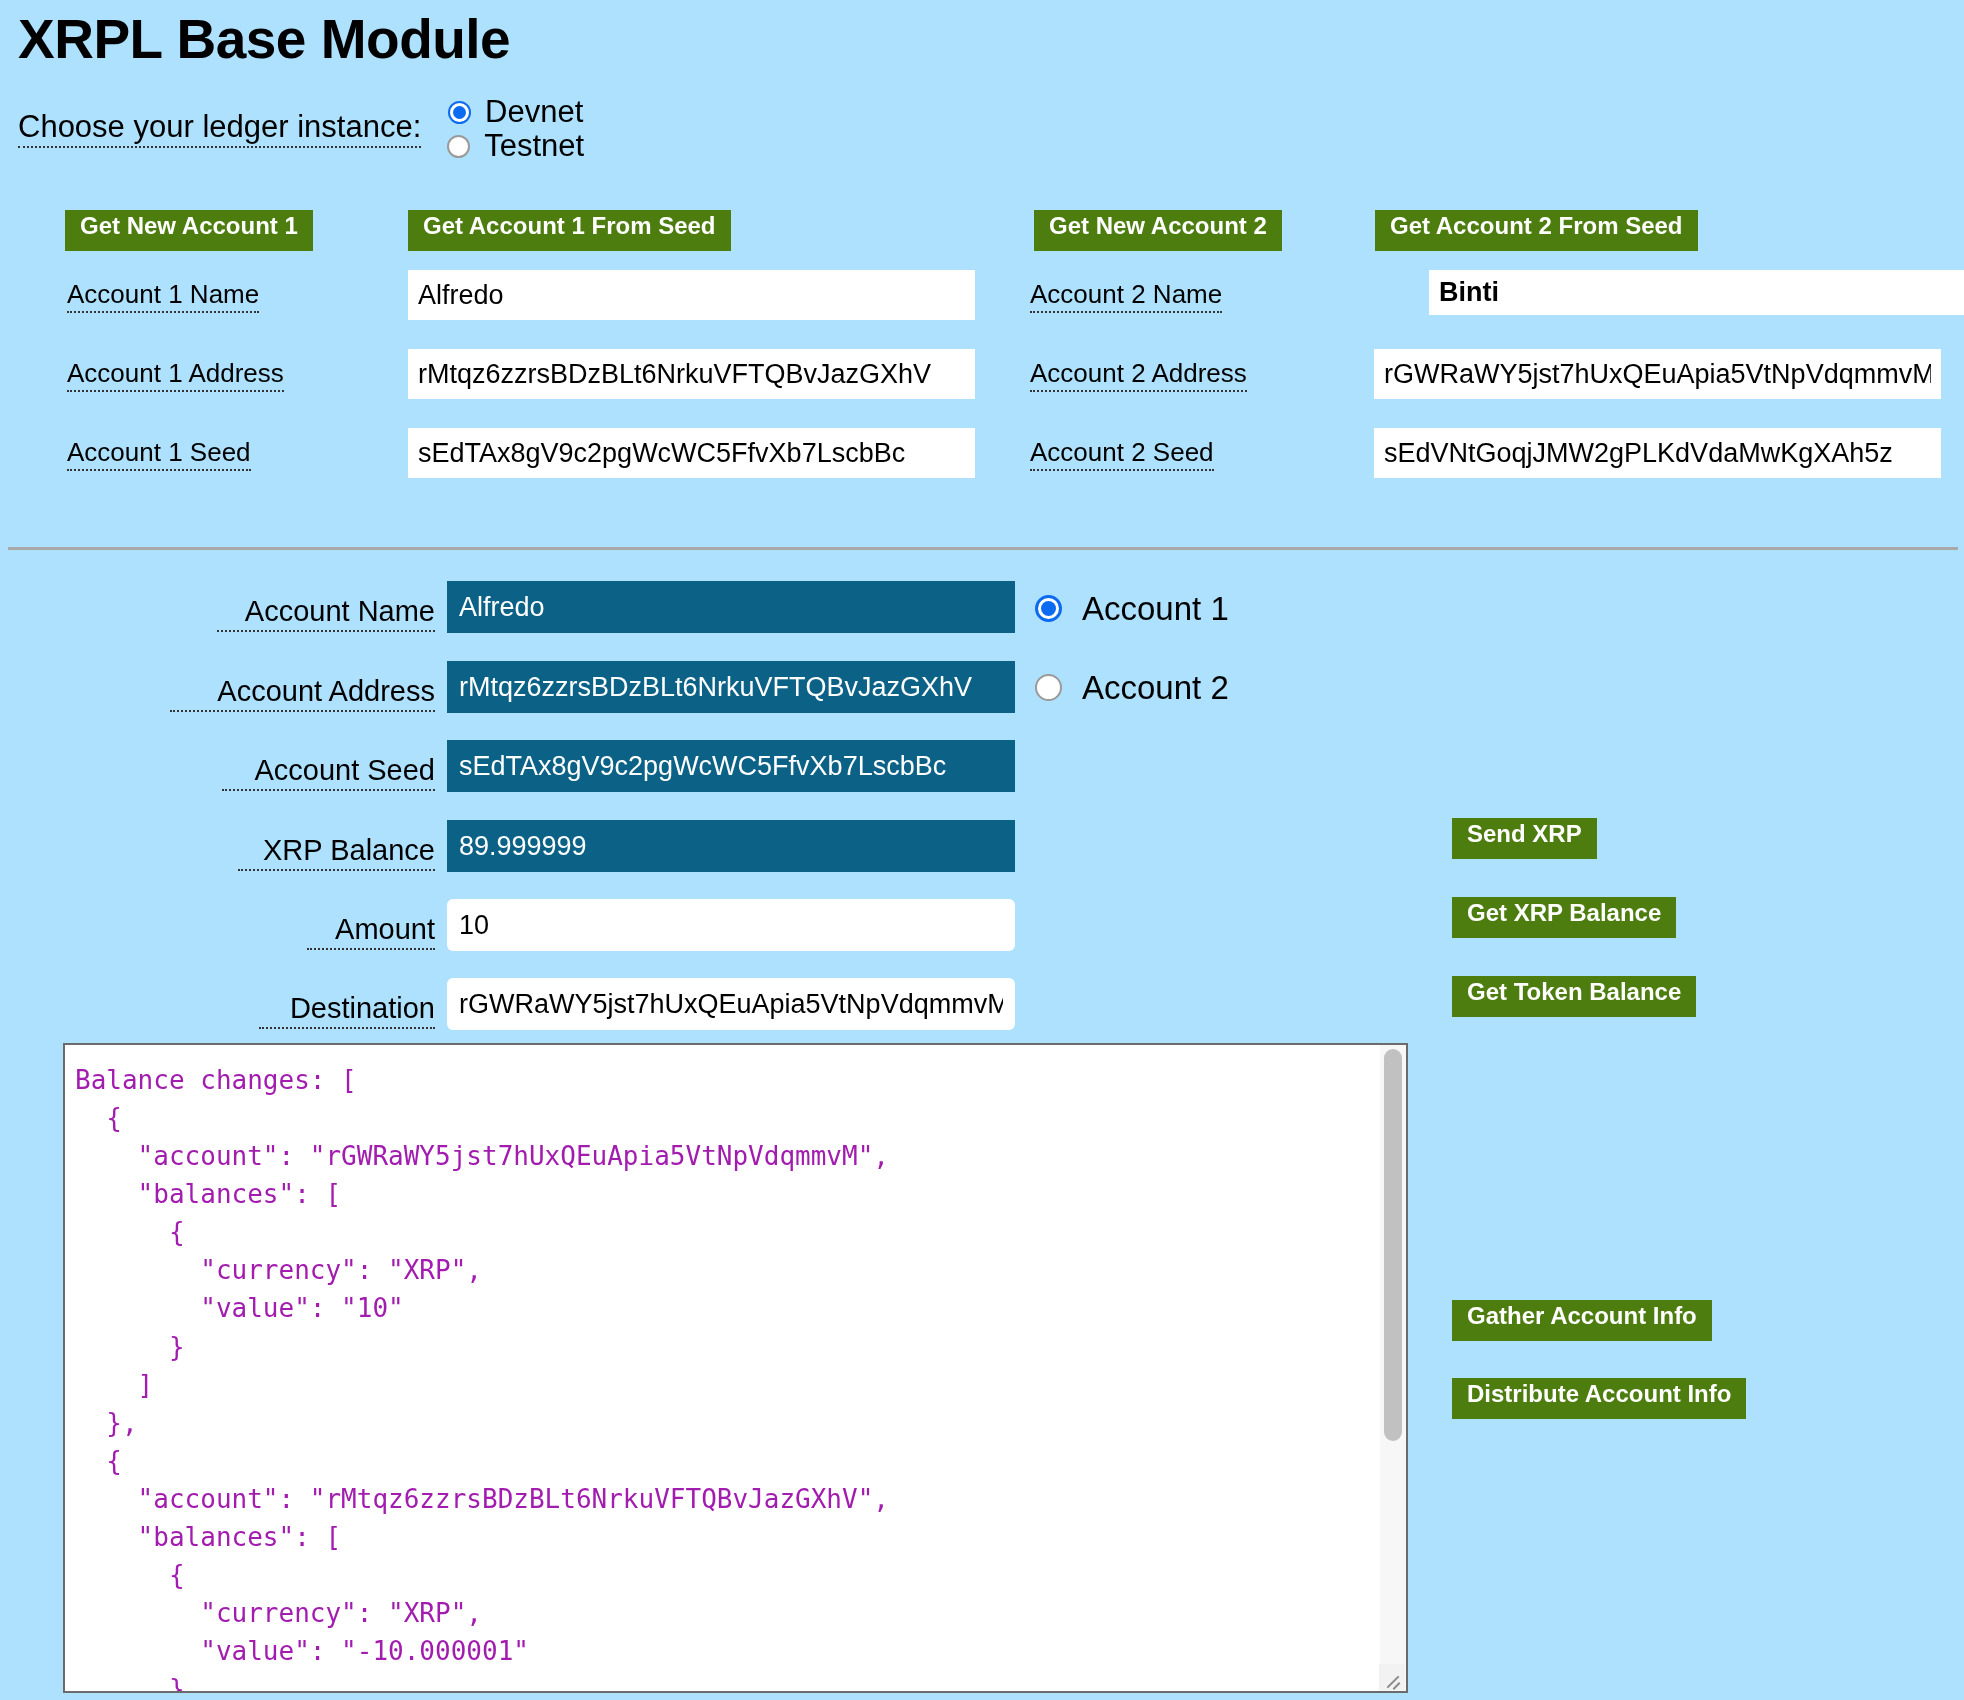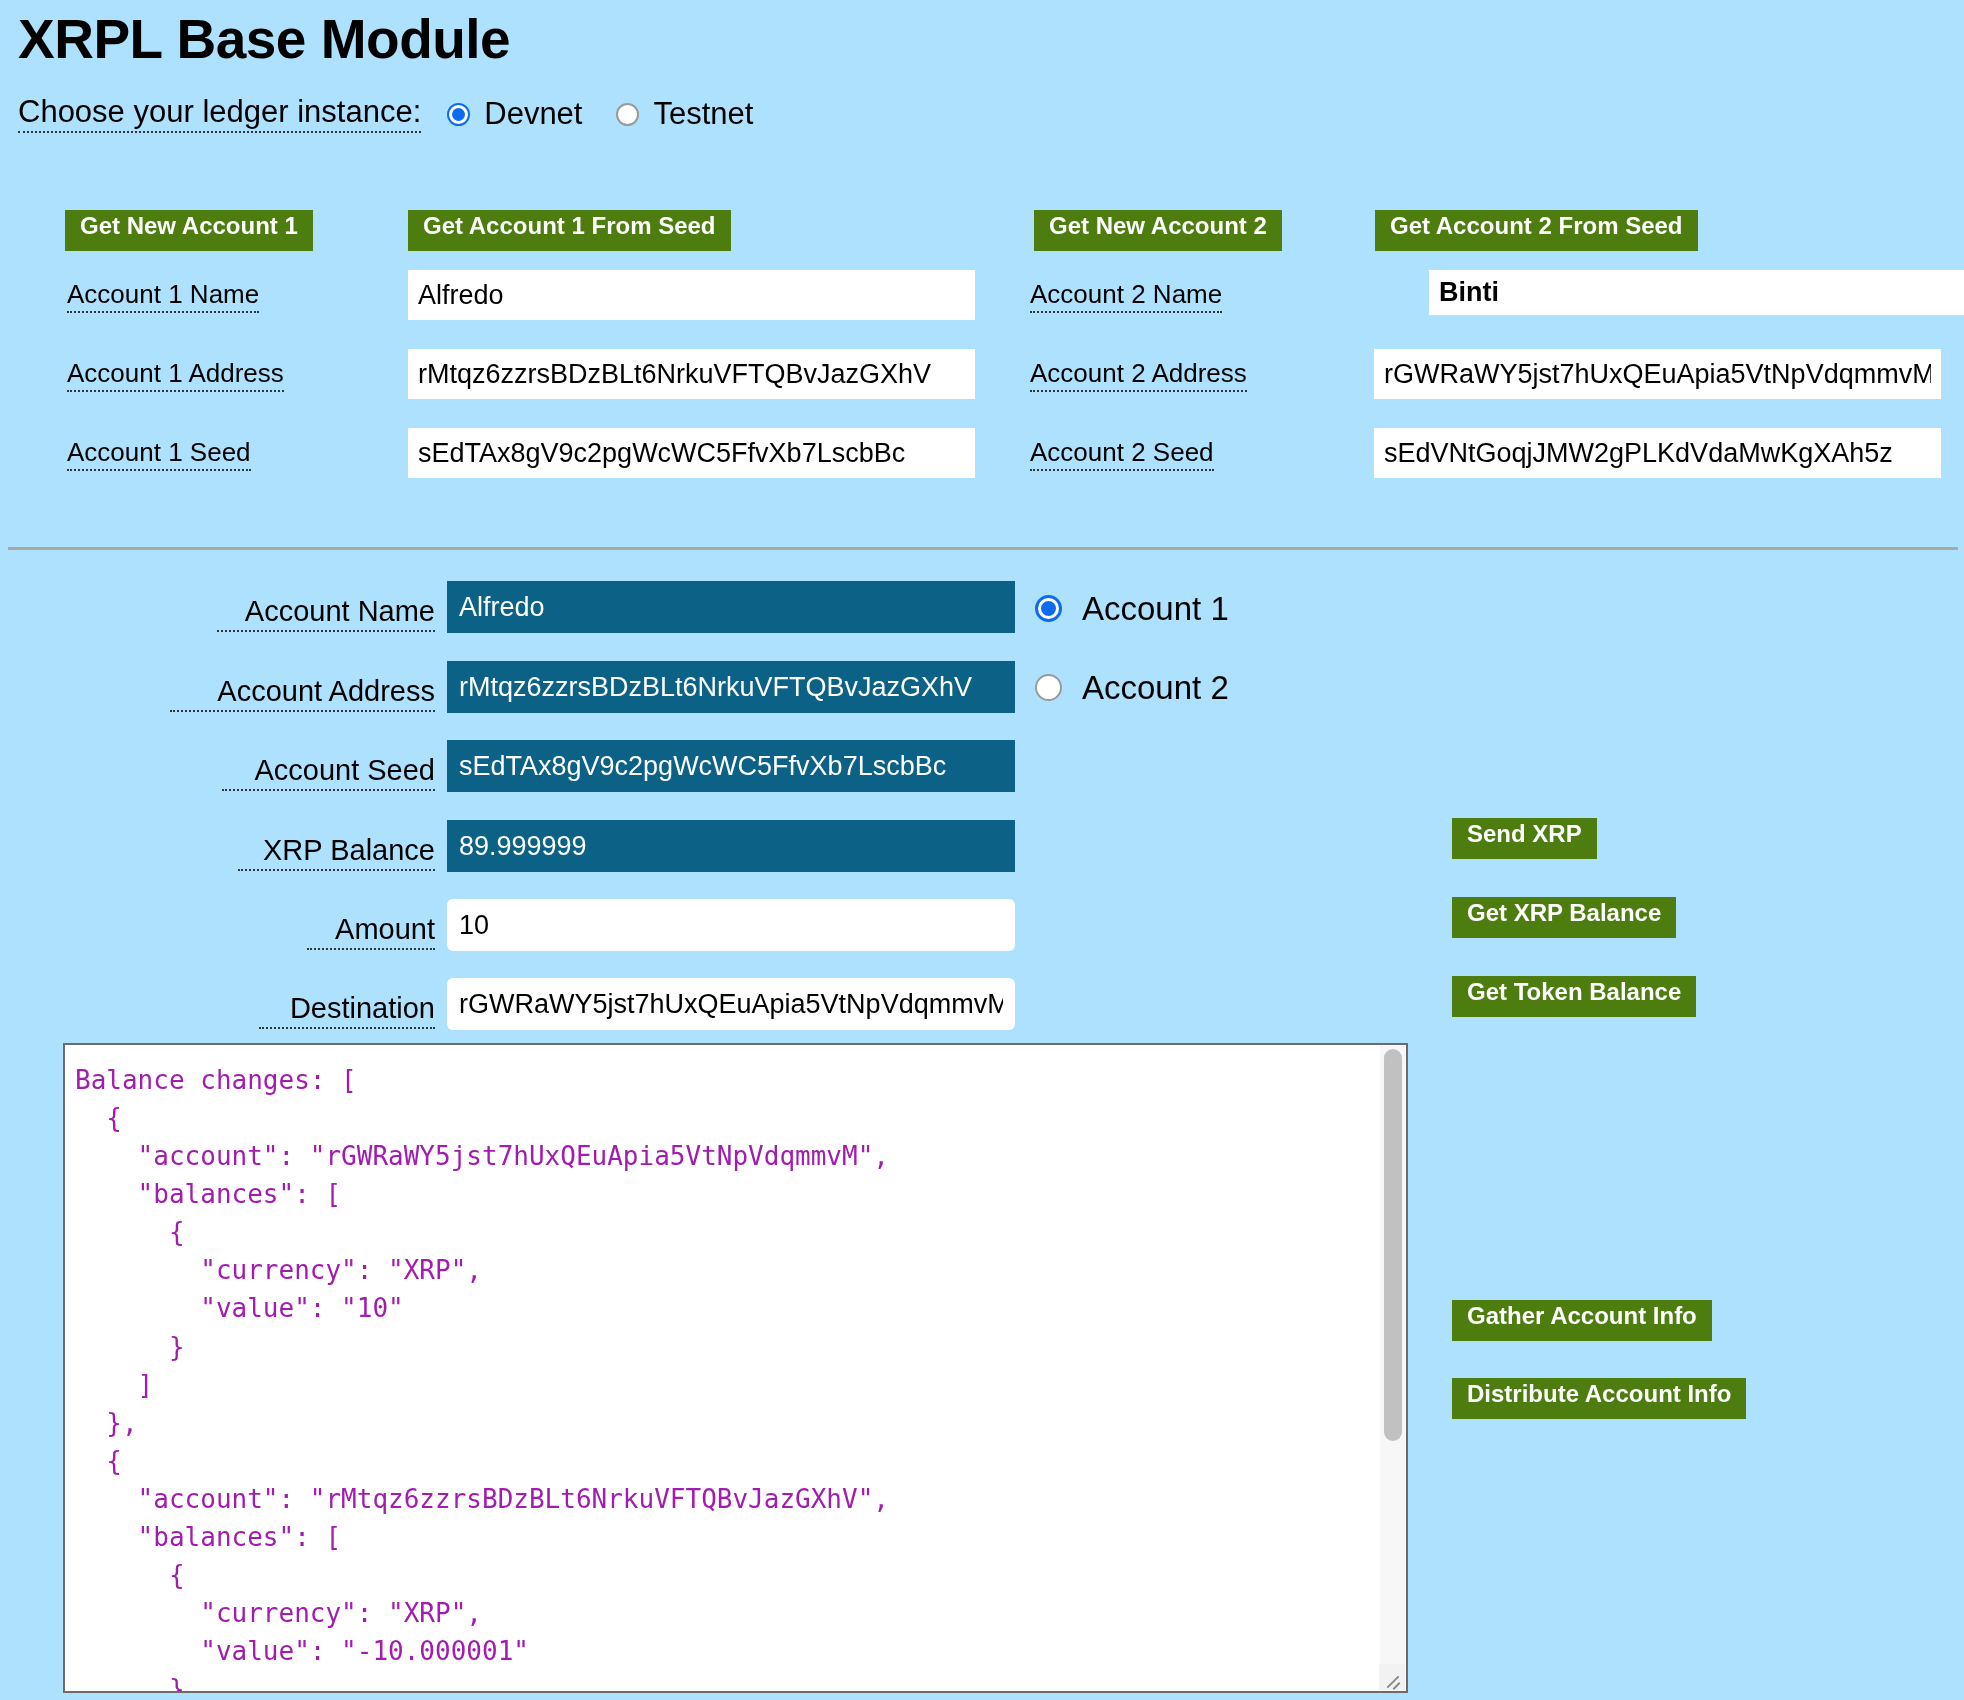--- a/index.html
+++ b/index.html
@@ -38,20 +38,21 @@
     font-size: 31px;
     border-bottom: 2px dotted #333;
     padding-bottom: 2px;
     line-height: 1.1;
   }
   .radio-group {
     display: flex;
     align-items: center;
     margin-left: 26px;
     gap: 0;
+    flex-direction: column;
   }
   .radio-item {
     display: flex;
     align-items: center;
     margin-right: 34px;
   }
   .radio {
     width: 23px;
     height: 23px;
     border-radius: 50%;

